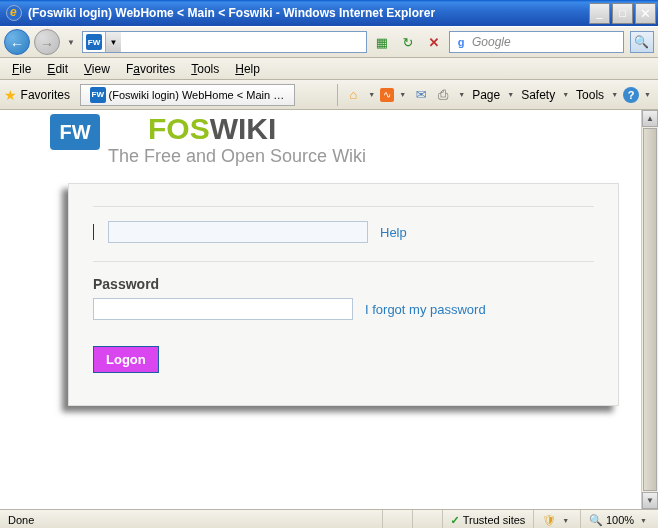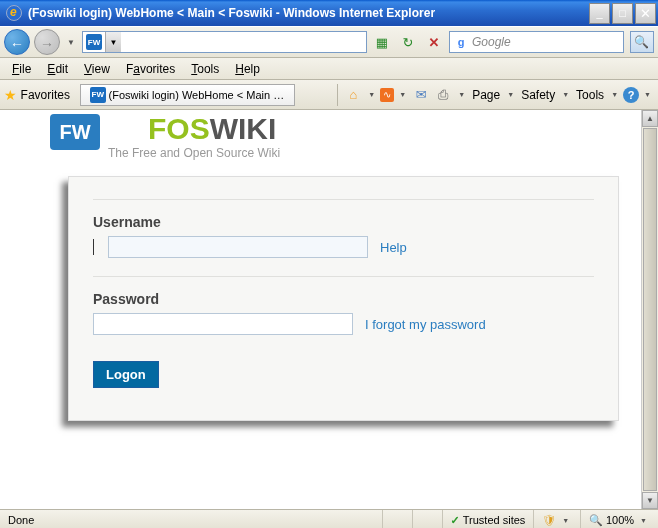--- a/index.html
+++ b/index.html
@@ -62,32 +62,32 @@
 .content-inner { position: absolute; left: 0; right: 17px; top: 0; bottom: 0; padding: 0; }
 .vscroll { position: absolute; right: 0; top: 0; width: 17px; height: 100%; background: #f0ede0; border-left: 1px solid #ccc; display: flex; flex-direction: column; }
 .vscroll-btn { height: 17px; background: linear-gradient(to bottom, #eee, #ccc); border: 1px solid #aaa; display: flex; align-items: center; justify-content: center; font-size: 8px; color: #555; }
 .vscroll-thumb { flex: 1; margin: 1px; background: linear-gradient(to right, #e0ddd0, #c8c5b8); border: 1px solid #aaa; }
 
 .logo-row { display: flex; align-items: flex-start; padding: 4px 0 8px 50px; }
 .logo-badge { width: 50px; height: 36px; background: #2a7dc0; color: white; font-weight: bold; font-size: 20px; display: flex; align-items: center; justify-content: center; border-radius: 4px; margin-right: 8px; }
 .logo-text { font-size: 30px; font-weight: bold; letter-spacing: 0px; line-height: 1; }
 .logo-fos { color: #95c11f; margin-left: 40px; }
 .logo-wiki { color: #555; }
-.logo-tag { color: #999; font-size: 12px; margin-top: 2px; }
+.logo-tag { color: #999; font-size: 18px; margin-top: 2px; }
 
 .login-panel { margin: 8px 22px 10px 68px; background: #f7f7f5; border: 1px solid #ddd; box-shadow: -6px 6px 6px rgba(0,0,0,0.5); padding: 22px 24px 18px; }
 .login-title { font-size: 18px; font-weight: bold; color: #333; margin-bottom: 24px; }
 .field-group { border-top: 1px solid #e0e0dd; padding: 14px 0 18px; }
 .field-label { font-weight: bold; font-size: 14px; color: #444; margin-bottom: 6px; }
 .field-row { display: flex; align-items: center; gap: 12px; }
 .field-input { width: 260px; height: 22px; border: 1px solid #b8c8d8; background: #f4f8fc; }
 .field-input.pw { background: white; }
 .field-link { color: #2a7dc0; font-size: 13px; }
 .cursor-bar { width: 1px; height: 16px; background: #333; margin-right: 2px; }
-.logon-btn { background: #0369a1; color: white; font-weight: bold; padding: 5px 12px; border: 1px solid #1a5da0; font-size: 13px; margin: 8px 0 14px; display: inline-block; }
+.logon-btn { background: #d946ef; color: white; font-weight: bold; padding: 5px 12px; border: 1px solid #1a5da0; font-size: 13px; margin: 8px 0 14px; display: inline-block; }
 .footer-text { color: #999; font-size: 13px; border-top: 1px solid #e0e0dd; padding-top: 12px; }
 
 
 .statusbar { height: 21px; background: linear-gradient(to bottom, #f4f2ea, #e4e1d3); border-top: 1px solid #b8b5a6; display: flex; align-items: center; font-size: 11px; }
 .status-cell { padding: 0 8px; border-right: 1px solid #c8c5b8; height: 100%; display: flex; align-items: center; gap: 3px; }
 .status-cell.first { flex: 1; }
 .check-ic { color: #2a9a2a; font-weight: bold; }
 .shield-ic { color: #e0a020; }
 .zoom-ic { color: #666; }
 </style>
@@ -167,21 +167,20 @@
       <div class="logo-badge">FW</div>
       <div>
         <div class="logo-text"><span class="logo-fos">FOS</span><span class="logo-wiki">WIKI</span></div>
         <div class="logo-tag">The Free and Open Source Wiki</div>
       </div>
     </div>
 
     <div class="login-panel">
 
       <div class="field-group">
-        <div class="field-label">Username</div>
         <div class="field-row">
           <span class="cursor-bar"></span>
           <div class="field-input"></div>
           <span class="field-link">Help</span>
         </div>
       </div>
 
       <div class="field-group">
         <div class="field-label">Password</div>
         <div class="field-row">

